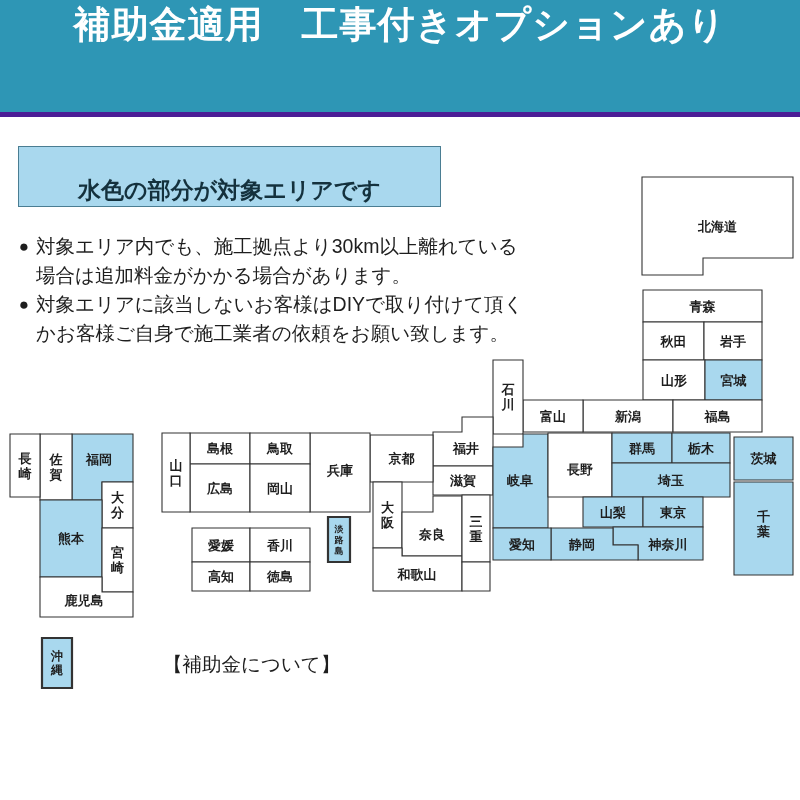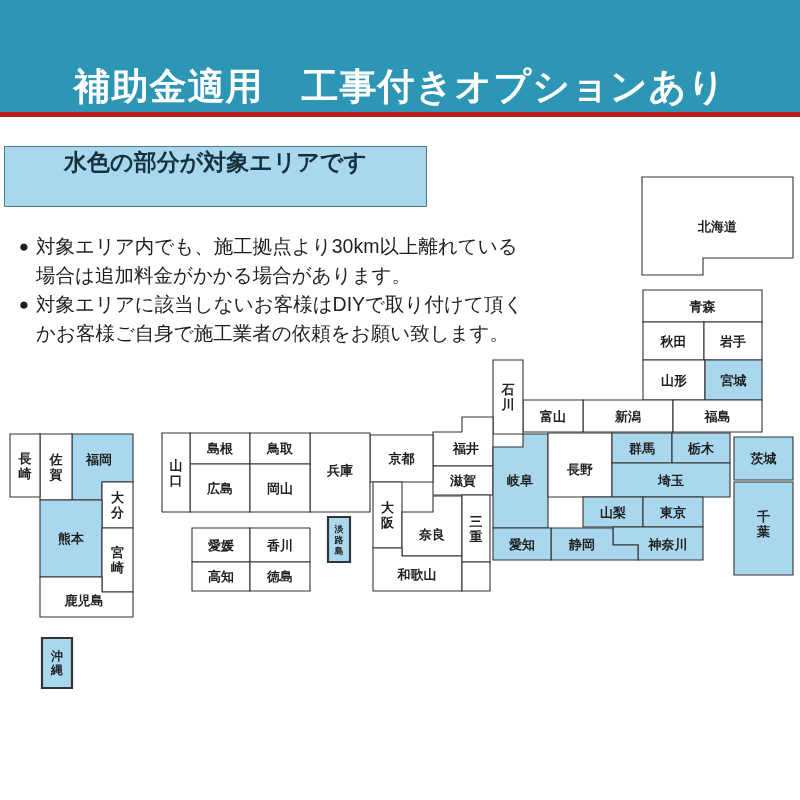--- a/index.html
+++ b/index.html
@@ -4,24 +4,24 @@
 <style>
   :root{
     --banner-bg:#2e96b5; --banner-text:#ffffff;
     --area-fill:#a9d8ee; --white-fill:#ffffff;
     --border:#333333; --text:#1e1e1e; --legend-border:#4a7d92;
   }
   html,body{margin:0;padding:0;}
   body{width:800px;height:800px;position:relative;background:#ffffff;overflow:hidden;
        font-family:"Liberation Sans","DejaVu Sans",sans-serif;color:var(--text);}
   .banner{position:absolute;left:0;top:0;width:800px;height:112px;background:var(--banner-bg);
-          border-bottom:5px solid #b91c1c;display:flex;align-items:flex-end;justify-content:center;font-family:Liberation Mono, monospace;}
+          border-bottom:5px solid #4c1d95;display:flex;align-items:flex-start;justify-content:center;font-family:Liberation Mono, monospace;}
   .banner h1{margin:0;font-size:37px;font-weight:bold;color:var(--banner-text);letter-spacing:1px;}
-  .legend-box{position:absolute;left:4px;top:146px;width:421px;height:59px;background:var(--area-fill);
-          border:1px solid var(--legend-border);display:flex;align-items:flex-start;justify-content:center;font-family:Liberation Mono, monospace;}
+  .legend-box{position:absolute;left:18px;top:146px;width:421px;height:59px;background:var(--area-fill);
+          border:1px solid var(--legend-border);display:flex;align-items:flex-end;justify-content:center;font-family:Liberation Mono, monospace;}
   .legend-box span{font-size:23px;font-weight:600;color:#14313d;}
   .notes{position:absolute;left:12px;top:232px;width:520px;}
   .note-item{display:flex;font-size:19.5px;line-height:29px;color:var(--text);}
   .note-item .dot{width:24px;flex:0 0 24px;text-align:center;font-size:17px;}
   #map-svg{position:absolute;left:0;top:0;}
   .footer{position:absolute;left:163px;top:650px;width:560px;font-size:19.5px;line-height:29px;
           color:var(--text);}
   .footer .body{white-space:pre-line;}
 </style>
 </head>
@@ -140,13 +140,14 @@
     <text text-anchor="middle" font-size="13" font-weight="600" fill="#1e1e1e" x="71" y="543.05">熊本</text>
     <polygon points="102,528 133,528 133,592 102,592" fill="#ffffff" stroke="#333333" stroke-width="1.1"></polygon>
     <text text-anchor="middle" font-size="13" font-weight="600" fill="#1e1e1e"><tspan x="117.5" y="557.05">宮</tspan><tspan x="117.5" y="572.05">崎</tspan></text>
     <polygon points="40,577 102,577 102,592 133,592 133,617 40,617" fill="#ffffff" stroke="#333333" stroke-width="1.1"></polygon>
     <text text-anchor="middle" font-size="13" font-weight="600" fill="#1e1e1e" x="84" y="604.55">鹿児島</text>
     <polygon points="42,638 72,638 72,688 42,688" fill="#a9d8ee" stroke="#333333" stroke-width="2.2"></polygon>
     <text text-anchor="middle" font-size="12" font-weight="600" fill="#1e1e1e"><tspan x="57" y="660.2">沖</tspan><tspan x="57" y="674.2">縄</tspan></text>
   </svg>
 
 <div class="footer">
+  <div>【補助金について】</div>
 </div>
 
 </body></html>

